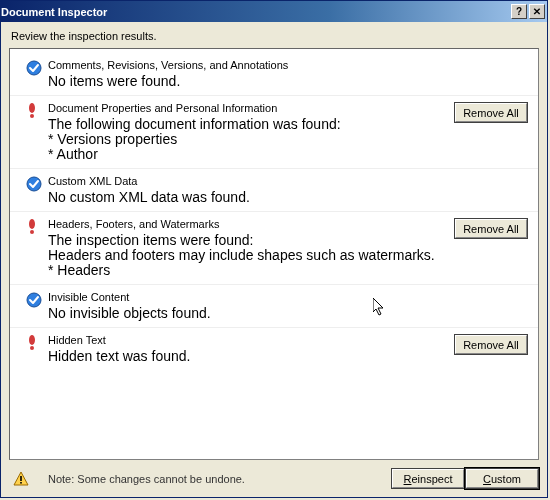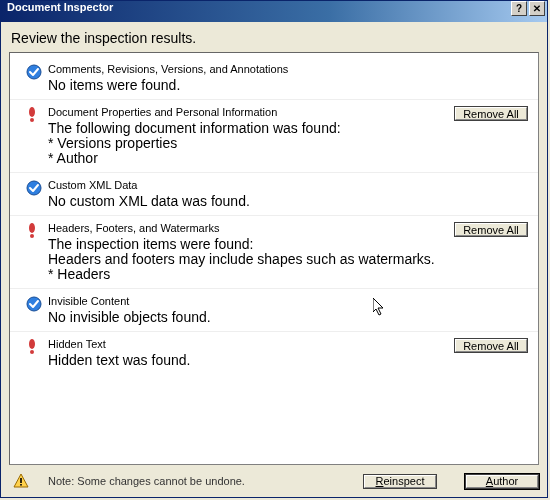--- a/index.html
+++ b/index.html
@@ -17,24 +17,24 @@
     background: #ece9d8;
     display: flex;
     flex-direction: column;
     box-sizing: border-box;
     position: relative;
   }
   .titlebar {
     height: 21px;
     background: linear-gradient(to right, #0a246a 0%, #3a6ea5 60%, #a6caf0 100%);
     display: flex;
+    align-items: center;
     color: #fff;
     font-weight: bold;
     font-size: 11px;
-    padding-left: 6px;
   }
   .titlebar .spacer { flex: 1; }
   .titlebar .tbtn {
     width: 16px;
     height: 15px;
     margin-right: 2px;
     background: #d4d0c8;
     border: 1px solid #fff;
     border-right-color: #404040;
     border-bottom-color: #404040;
@@ -48,21 +48,21 @@
     cursor: default;
   }
   .client {
     flex: 1;
     display: flex;
     flex-direction: column;
     padding: 6px 8px 8px 8px;
     box-sizing: border-box;
   }
   .subtitle {
-    font-size: 14px;
+    font-size: 11px;
     padding: 2px 2px 6px 2px;
   }
   .panel {
     flex: 1;
     background: #fff;
     border: 1px solid #808080;
     border-top-color: #666;
     border-left-color: #666;
     box-sizing: border-box;
     overflow: auto;
@@ -97,29 +97,28 @@
     font-weight: normal;
     font-size: 11px;
     margin-bottom: 3px;
   }
   .sec-line {
     font-size: 14px;
     line-height: 15px;
   }
   .btn {
     min-width: 74px;
-    height: 15px;
+    height: 21px;
     font-size: 11px;
     font-family: inherit;
     background: #ece9d8;
     border: 1px solid #404040;
     position: relative;
     padding: 0 6px;
     cursor: default;
-    margin-left: 28px;
   }
   .btn::before {
     content: "";
     position: absolute;
     top: 0; left: 0; right: 0; bottom: 0;
     border-top: 1px solid #fff;
     border-left: 1px solid #fff;
     border-right: 1px solid #888;
     border-bottom: 1px solid #888;
     pointer-events: none;
@@ -266,21 +265,21 @@
           <svg width="16" height="16" viewBox="0 0 16 16">
             <polygon points="8,1 15,14 1,14" fill="#ffd24d" stroke="#9a6b00" stroke-width="1"></polygon>
             <rect x="7.2" y="5" width="1.6" height="5" fill="#000"></rect>
             <rect x="7.2" y="11" width="1.6" height="1.6" fill="#000"></rect>
           </svg>
         </span>
         <span>Note: Some changes cannot be undone.</span>
       </div>
       <div class="buttons">
         <button class="btn underline-first">Reinspect</button>
-        <button class="btn default underline-first">Author</button>
+        <button class="btn default underline-first">Custom</button>
       </div>
     </div>
 
   </div>
 
   <div class="cursor-arrow">
     <svg width="16" height="20" viewBox="0 0 16 20">
       <polygon points="0,0 0,14 3,11 6,17 8,16 5,10 10,10" fill="#fff" stroke="#000" stroke-width="1"></polygon>
     </svg>
   </div>

